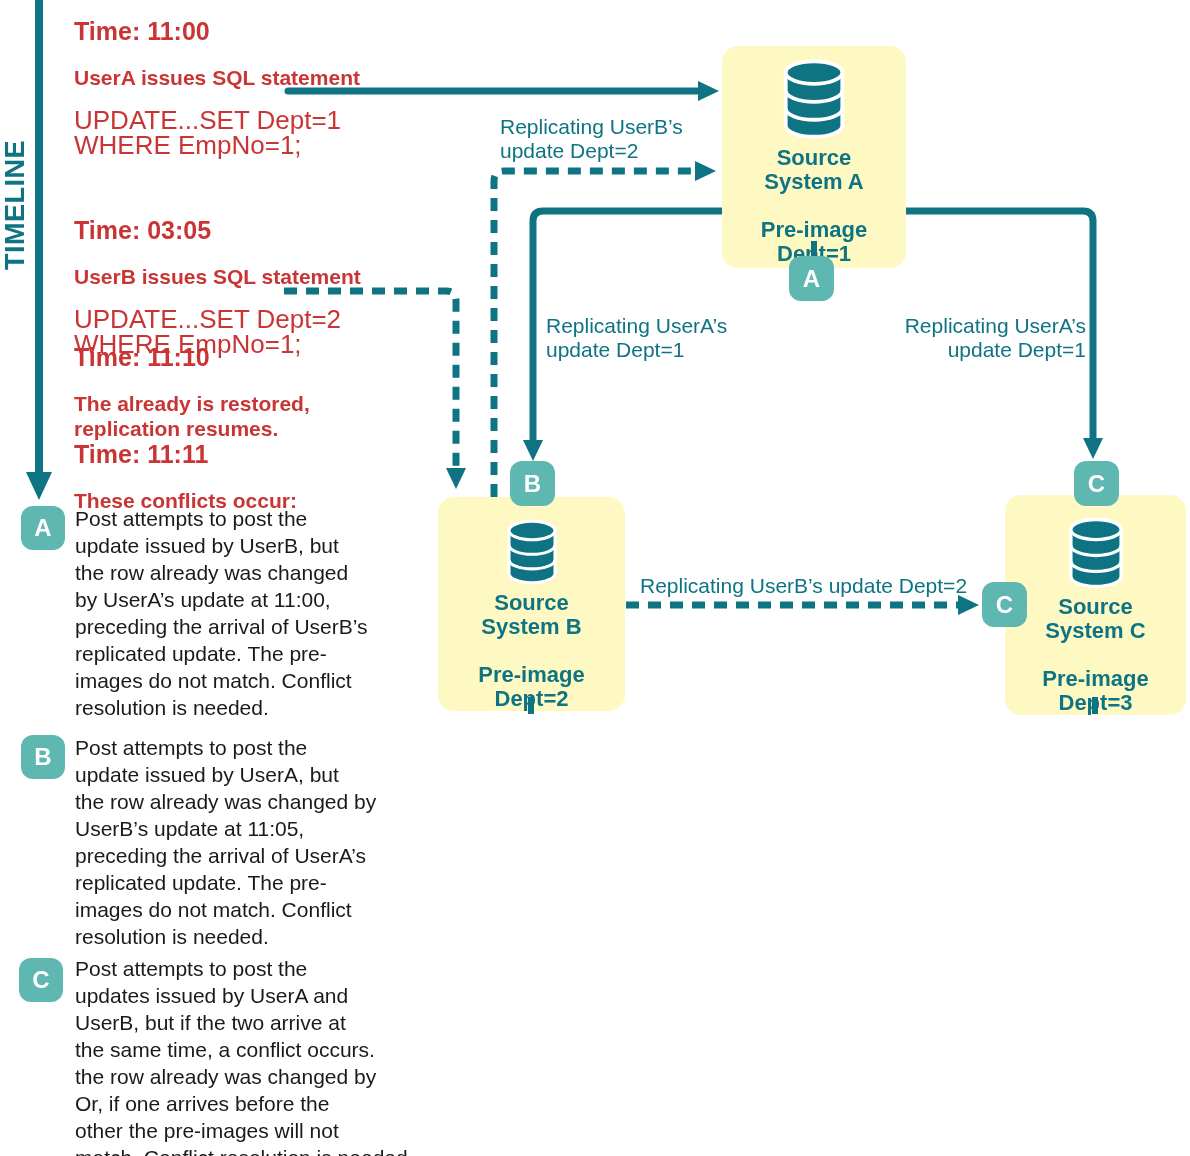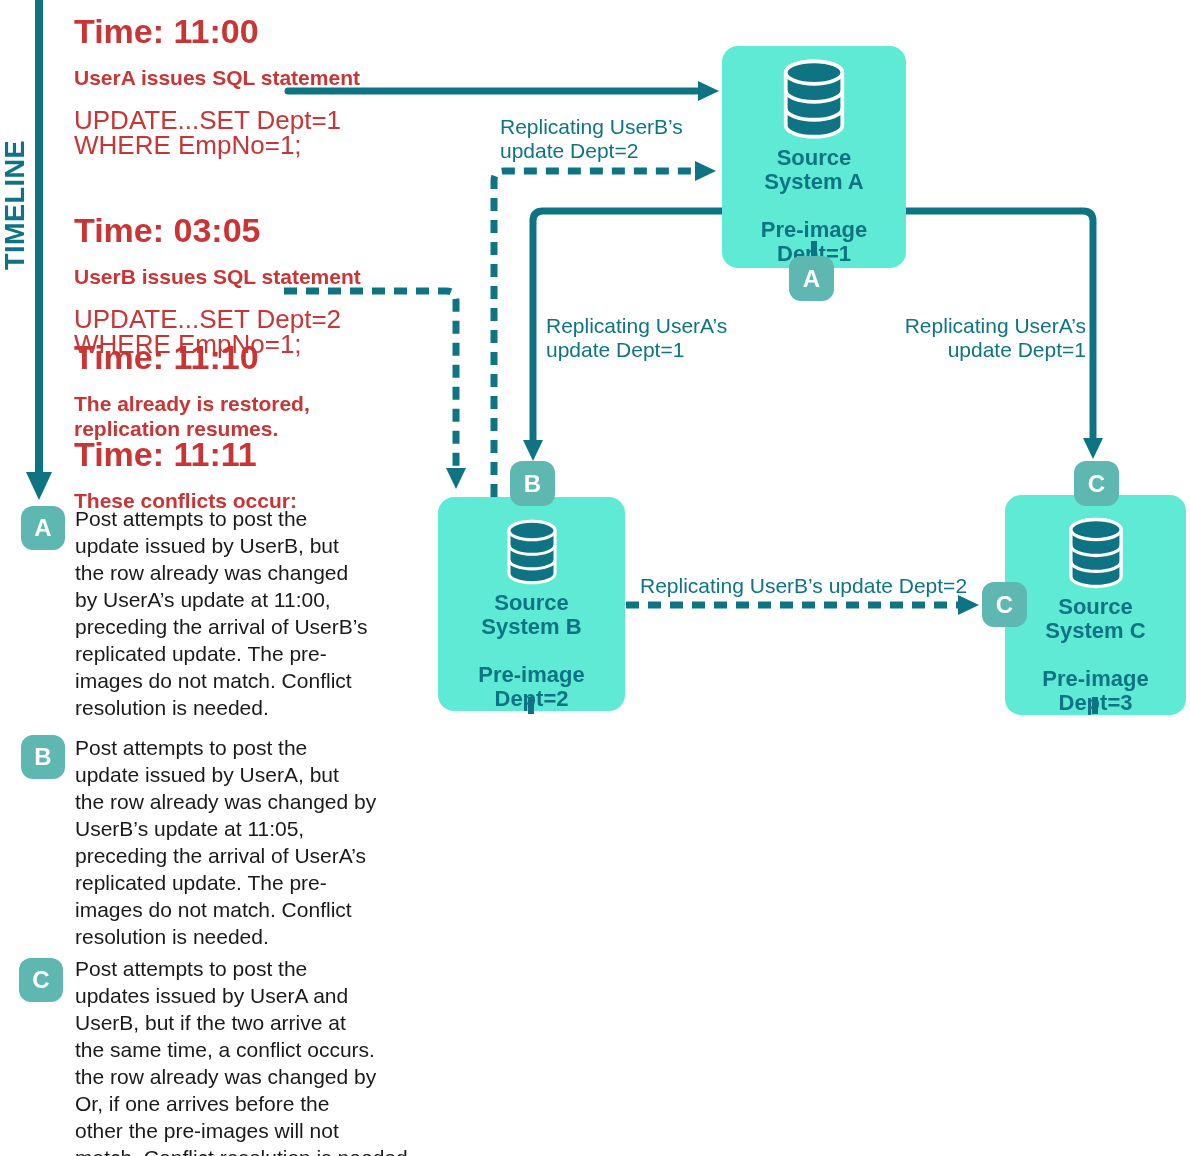--- a/index.html
+++ b/index.html
@@ -11,28 +11,28 @@
 
   
   .timeline-label{
     position:absolute;left:-59px;top:189px;width:150px;height:32px;
     text-align:center;font-size:27px;font-weight:bold;color:#0E7484;
     transform:rotate(-90deg);letter-spacing:.5px;
   }
 
   
   .event{position:absolute;left:74px;color:#C93535;white-space:pre-line;}
-  .ev-time{font-size:34px;font-weight:bold;line-height:27px;margin-bottom:2px;}
+  .ev-time{font-size:25px;font-weight:bold;line-height:27px;margin-bottom:2px;}
   .ev-desc{font-size:21px;font-weight:bold;line-height:25px;}
   .ev-sql{font-size:26px;font-weight:normal;line-height:25px;}
   .e1{top:0px;} .e2{top:124px;} .e3{top:199px;} .e4{top:326px;} .e5{top:423px;}
 
   
   .sysbox{
-    position:absolute;background:#5eead4;border-radius:16px;
+    position:absolute;background:#fef9c3;border-radius:16px;
     display:flex;flex-direction:column;align-items:center;
   }
   .box-a{left:722px;top:46px;width:184px;height:222px;}
   .box-b{left:438px;top:497px;width:187px;height:214px;}
   .box-c{left:1005px;top:495px;width:181px;height:220px;}
   .db-icon{margin-top:12px;}
   .box-b .db-icon,.box-c .db-icon{margin-top:22px;}
   .sys-name{margin-top:6px;font-size:22px;font-weight:bold;color:#0E7484;
     text-align:center;line-height:24px;white-space:pre-line;}
   .sys-pre{margin-top:24px;font-size:22px;font-weight:bold;color:#0E7484;

